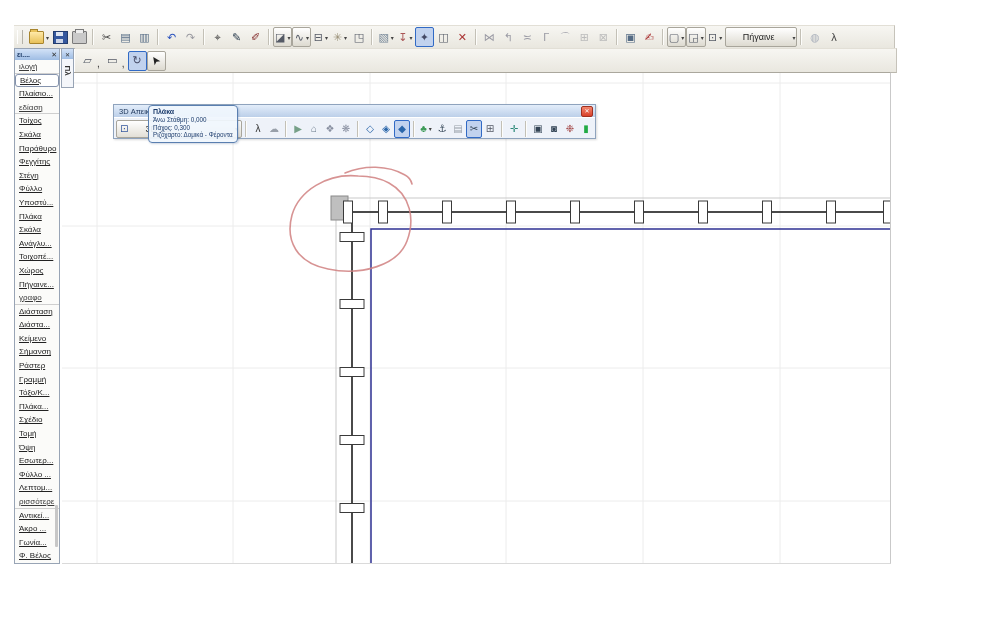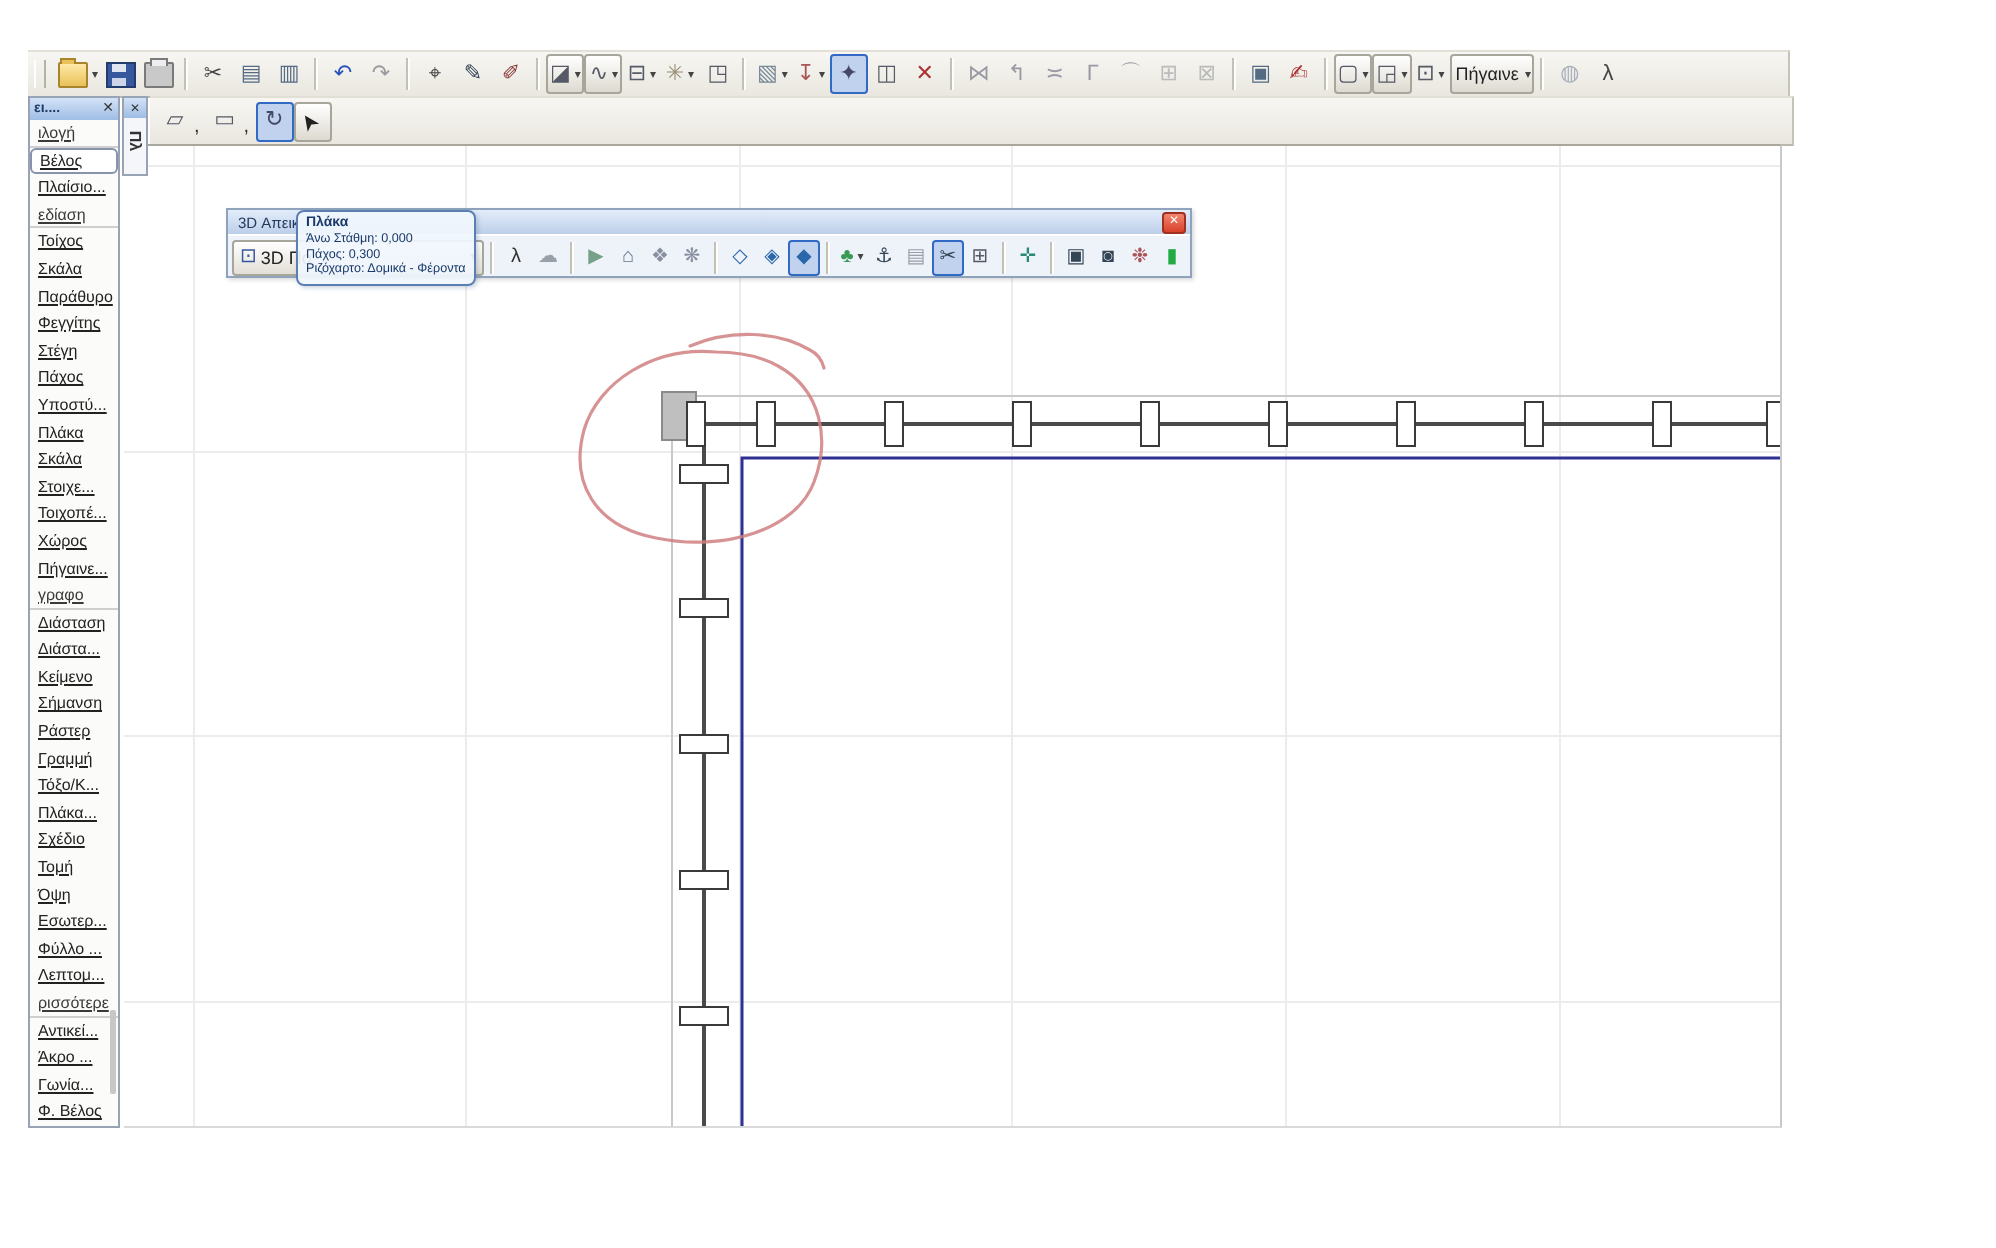--- a/index.html
+++ b/index.html
@@ -9,21 +9,21 @@
   .trow{position:absolute;display:flex;align-items:center;overflow:hidden;
     background:linear-gradient(#f7f6f2,#e9e7df);border-top:1px solid #e2dfd6;border-bottom:1px solid #bab7ad;}
   #row1{left:14px;top:25px;width:876px;height:22px;padding:0 2px;border-right:1px solid #c6c3ba;}
   #row2{left:75px;top:48px;width:815px;height:23px;padding:0 3px;border-right:1px solid #c6c3ba;}
   .grip{width:4px;height:14px;margin:0 4px 0 1px;border-left:1px solid #fff;border-right:1px solid #b4b1a7;flex:none;}
   .tsep{width:1px;height:16px;background:#c3c0b6;border-right:1px solid #fdfdfb;margin:0 3px;flex:none;}
   button.tb{flex:none;display:flex;align-items:center;justify-content:center;gap:1px;
     height:20px;min-width:19px;padding:0 1px;margin:0;border:1px solid transparent;background:transparent;
     font-family:inherit;cursor:default;}
   button.tb .g{font-size:11px;line-height:1;}
-  button.tb .lbl{font-size:9px;color:#222;padding:0 1px;}
+  button.tb .lbl{font-size:9px;color:#222;padding:0 16px;}
   button.tb .caret{font-size:6px;color:#444;margin-left:1px;}
   button.tb.raised{border:1px solid #a8a59b;background:linear-gradient(#ffffff,#dddad0);border-radius:2px;}
   button.tb.pressed{border:1px solid #316ac5;background:#c1d2ee;border-radius:2px;}
   .comma{font-size:10px;color:#333;margin:6px 3px 0 0;flex:none;}
   .rot{display:inline-block;transform:rotate(-125deg);}
   
   .ci{display:inline-block;width:13px;height:11px;position:relative;flex:none;}
   .ic-folder{background:linear-gradient(#ffe9a8,#e8c159);border:1px solid #a8852d;border-radius:1px;}
   .ic-folder:before{content:"";position:absolute;left:0;top:-3px;width:6px;height:2px;background:#e8c159;border:1px solid #a8852d;border-bottom:none;}
   .ic-floppy{background:#35589e;border:1px solid #1d3althoughe;border:1px solid #223c6e;}
@@ -217,25 +217,25 @@
     <div id="tb-items">
         <div class="tb-item header">ιλογή</div>
         <div class="tb-item selected">Βέλος</div>
         <div class="tb-item">Πλαίσιο...</div>
         <div class="tb-item header">εδίαση</div>
         <div class="tb-item">Τοίχος</div>
         <div class="tb-item">Σκάλα</div>
         <div class="tb-item">Παράθυρο</div>
         <div class="tb-item">Φεγγίτης</div>
         <div class="tb-item">Στέγη</div>
-        <div class="tb-item">Πάχος</div>
+        <div class="tb-item">Φύλλο</div>
         <div class="tb-item">Υποστύ...</div>
         <div class="tb-item">Πλάκα</div>
         <div class="tb-item">Σκάλα</div>
-        <div class="tb-item">Στοιχε...</div>
+        <div class="tb-item">Ανάγλυ...</div>
         <div class="tb-item">Τοιχοπέ...</div>
         <div class="tb-item">Χώρος</div>
         <div class="tb-item">Πήγαινε...</div>
         <div class="tb-item header">γραφο</div>
         <div class="tb-item">Διάσταση</div>
         <div class="tb-item">Διάστα...</div>
         <div class="tb-item">Κείμενο</div>
         <div class="tb-item">Σήμανση</div>
         <div class="tb-item">Ράστερ</div>
         <div class="tb-item">Γραμμή</div>

